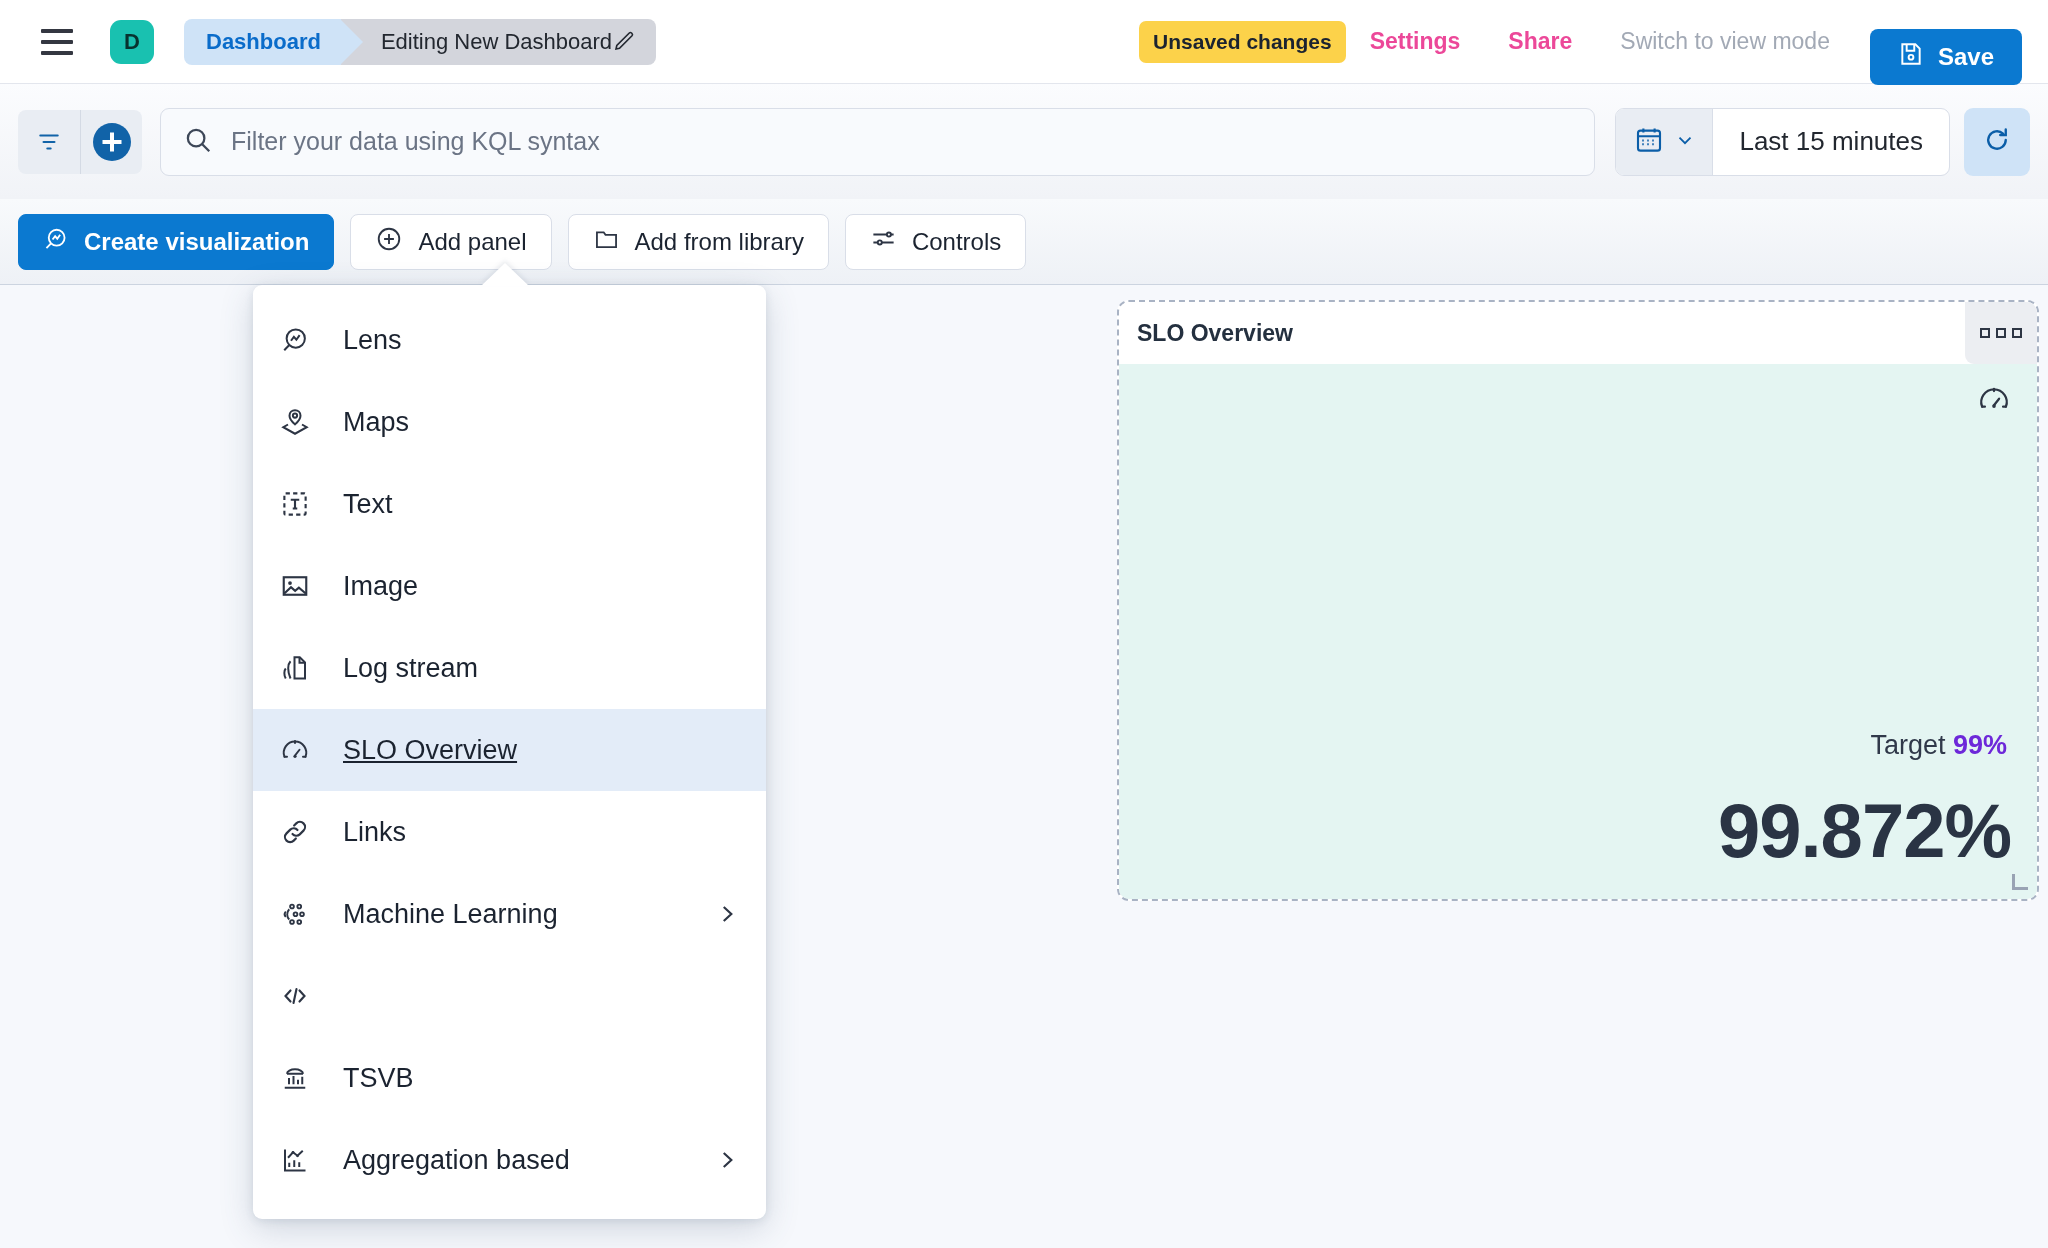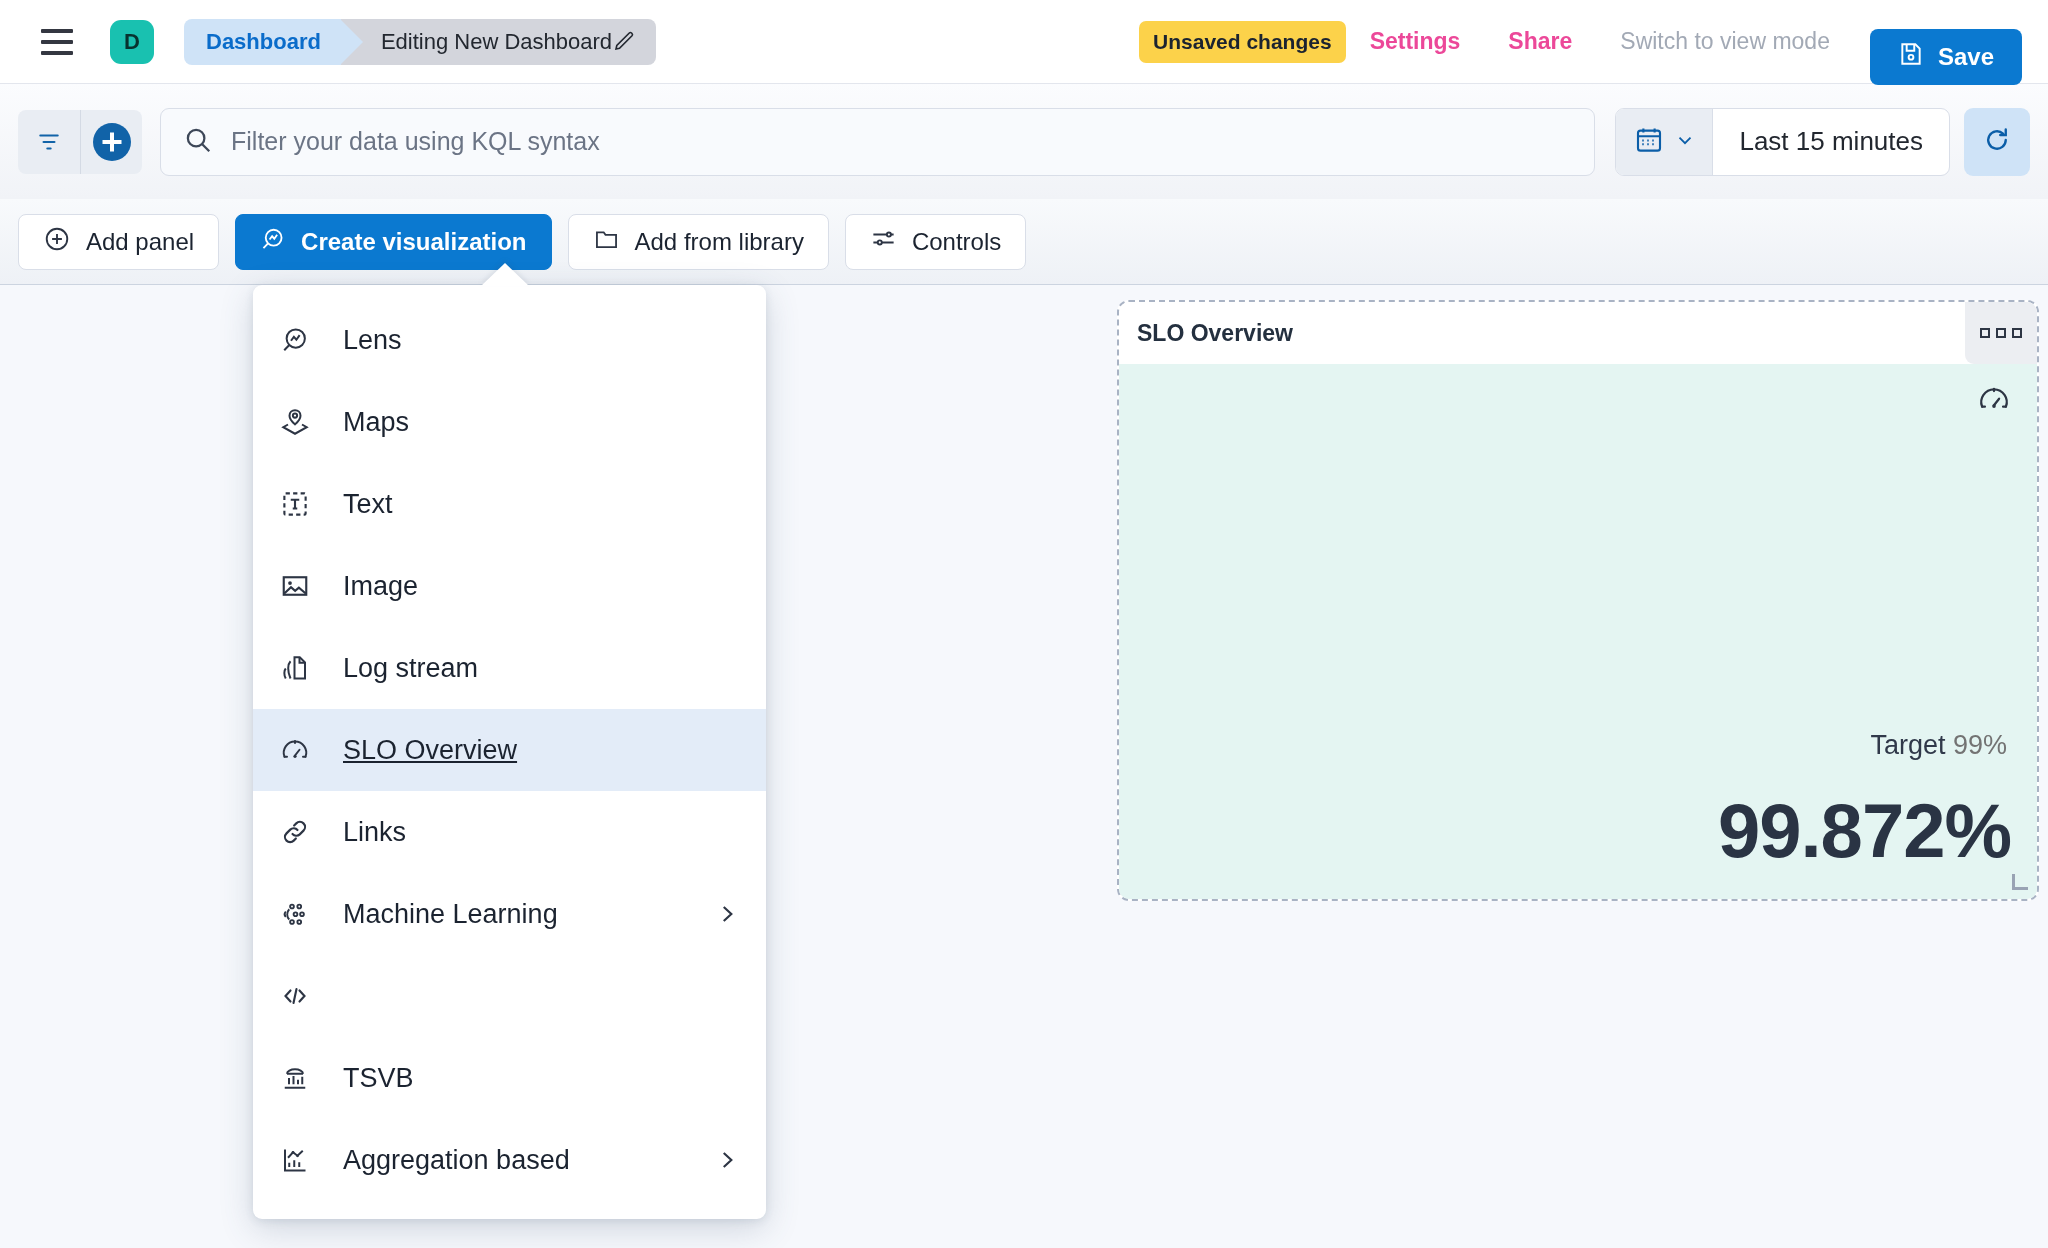--- a/index.html
+++ b/index.html
@@ -246,21 +246,21 @@
     padding: 18px 30px 22px 26px;
   }
   .slo-name {
     font-size: 30px; font-weight: 700; color: #1b2330;
   }
   .slo-gauge { position: absolute; right: 26px; top: 18px; }
   .slo-target {
     position: absolute; right: 30px; bottom: 138px;
     font-size: 27px; color: #30394a;
   }
-  .slo-target b { font-weight: 400; color: #737373; }
+  .slo-target b { font-weight: 700; color: #6d28d9; }
   .slo-value {
     position: absolute; right: 26px; bottom: 30px;
     font-size: 76px; font-weight: 700; color: #2a3444;
     letter-spacing: -1px; line-height: 1;
   }
   .resize-handle {
     position: absolute; right: 9px; bottom: 9px;
     width: 16px; height: 16px;
     border-left: 3px solid #99a3b4;
     border-bottom: 3px solid #99a3b4;
@@ -360,39 +360,39 @@
       <svg width="30" height="30" viewBox="0 0 24 24" fill="none" stroke="#0b5ea8" stroke-width="1.9" stroke-linecap="round">
         <path d="M19 12a7 7 0 1 1-2.2-5.1"></path>
           <path d="M19 3.6V8h-4.4"></path>
       </svg>
     </span>
   </div>
 </div>
 
 <div class="toolbar">
 
-  <div class="tb-btn">
-    <span>
-      <svg width="28" height="28" viewBox="0 0 24 24" fill="none" stroke="#2d3544" stroke-width="1.6">
-        <circle cx="12" cy="12" r="8.8"></circle>
-          <path d="M12 7.8v8.4M7.8 12h8.4"></path>
-      </svg>
-    </span>
-    <span>Add panel</span>
-  </div>
-
   <div class="tb-btn primary">
     <span>
       <svg width="26" height="26" viewBox="0 0 24 24" fill="none" stroke="#fff" stroke-width="1.7">
         <circle cx="12.6" cy="10.8" r="7.3"></circle>
           <path d="M7.4 16L3.2 20.4"></path>
         <path d="M8.8 12.5l2.4-3 2 2.2 2.6-3.6"></path>
       </svg>
     </span>
     <span>Create visualization</span>
+  </div>
+
+  <div class="tb-btn">
+    <span>
+      <svg width="28" height="28" viewBox="0 0 24 24" fill="none" stroke="#2d3544" stroke-width="1.6">
+        <circle cx="12" cy="12" r="8.8"></circle>
+          <path d="M12 7.8v8.4M7.8 12h8.4"></path>
+      </svg>
+    </span>
+    <span>Add panel</span>
   </div>
 
   <div class="tb-btn">
     <span>
       <svg width="27" height="27" viewBox="0 0 24 24" fill="none" stroke="#2d3544" stroke-width="1.6">
         <path d="M3.5 6.5h6l1.6 2.2h9.4v11H3.5z"></path>
       </svg>
     </span>
     <span>Add from library</span>
   </div>

